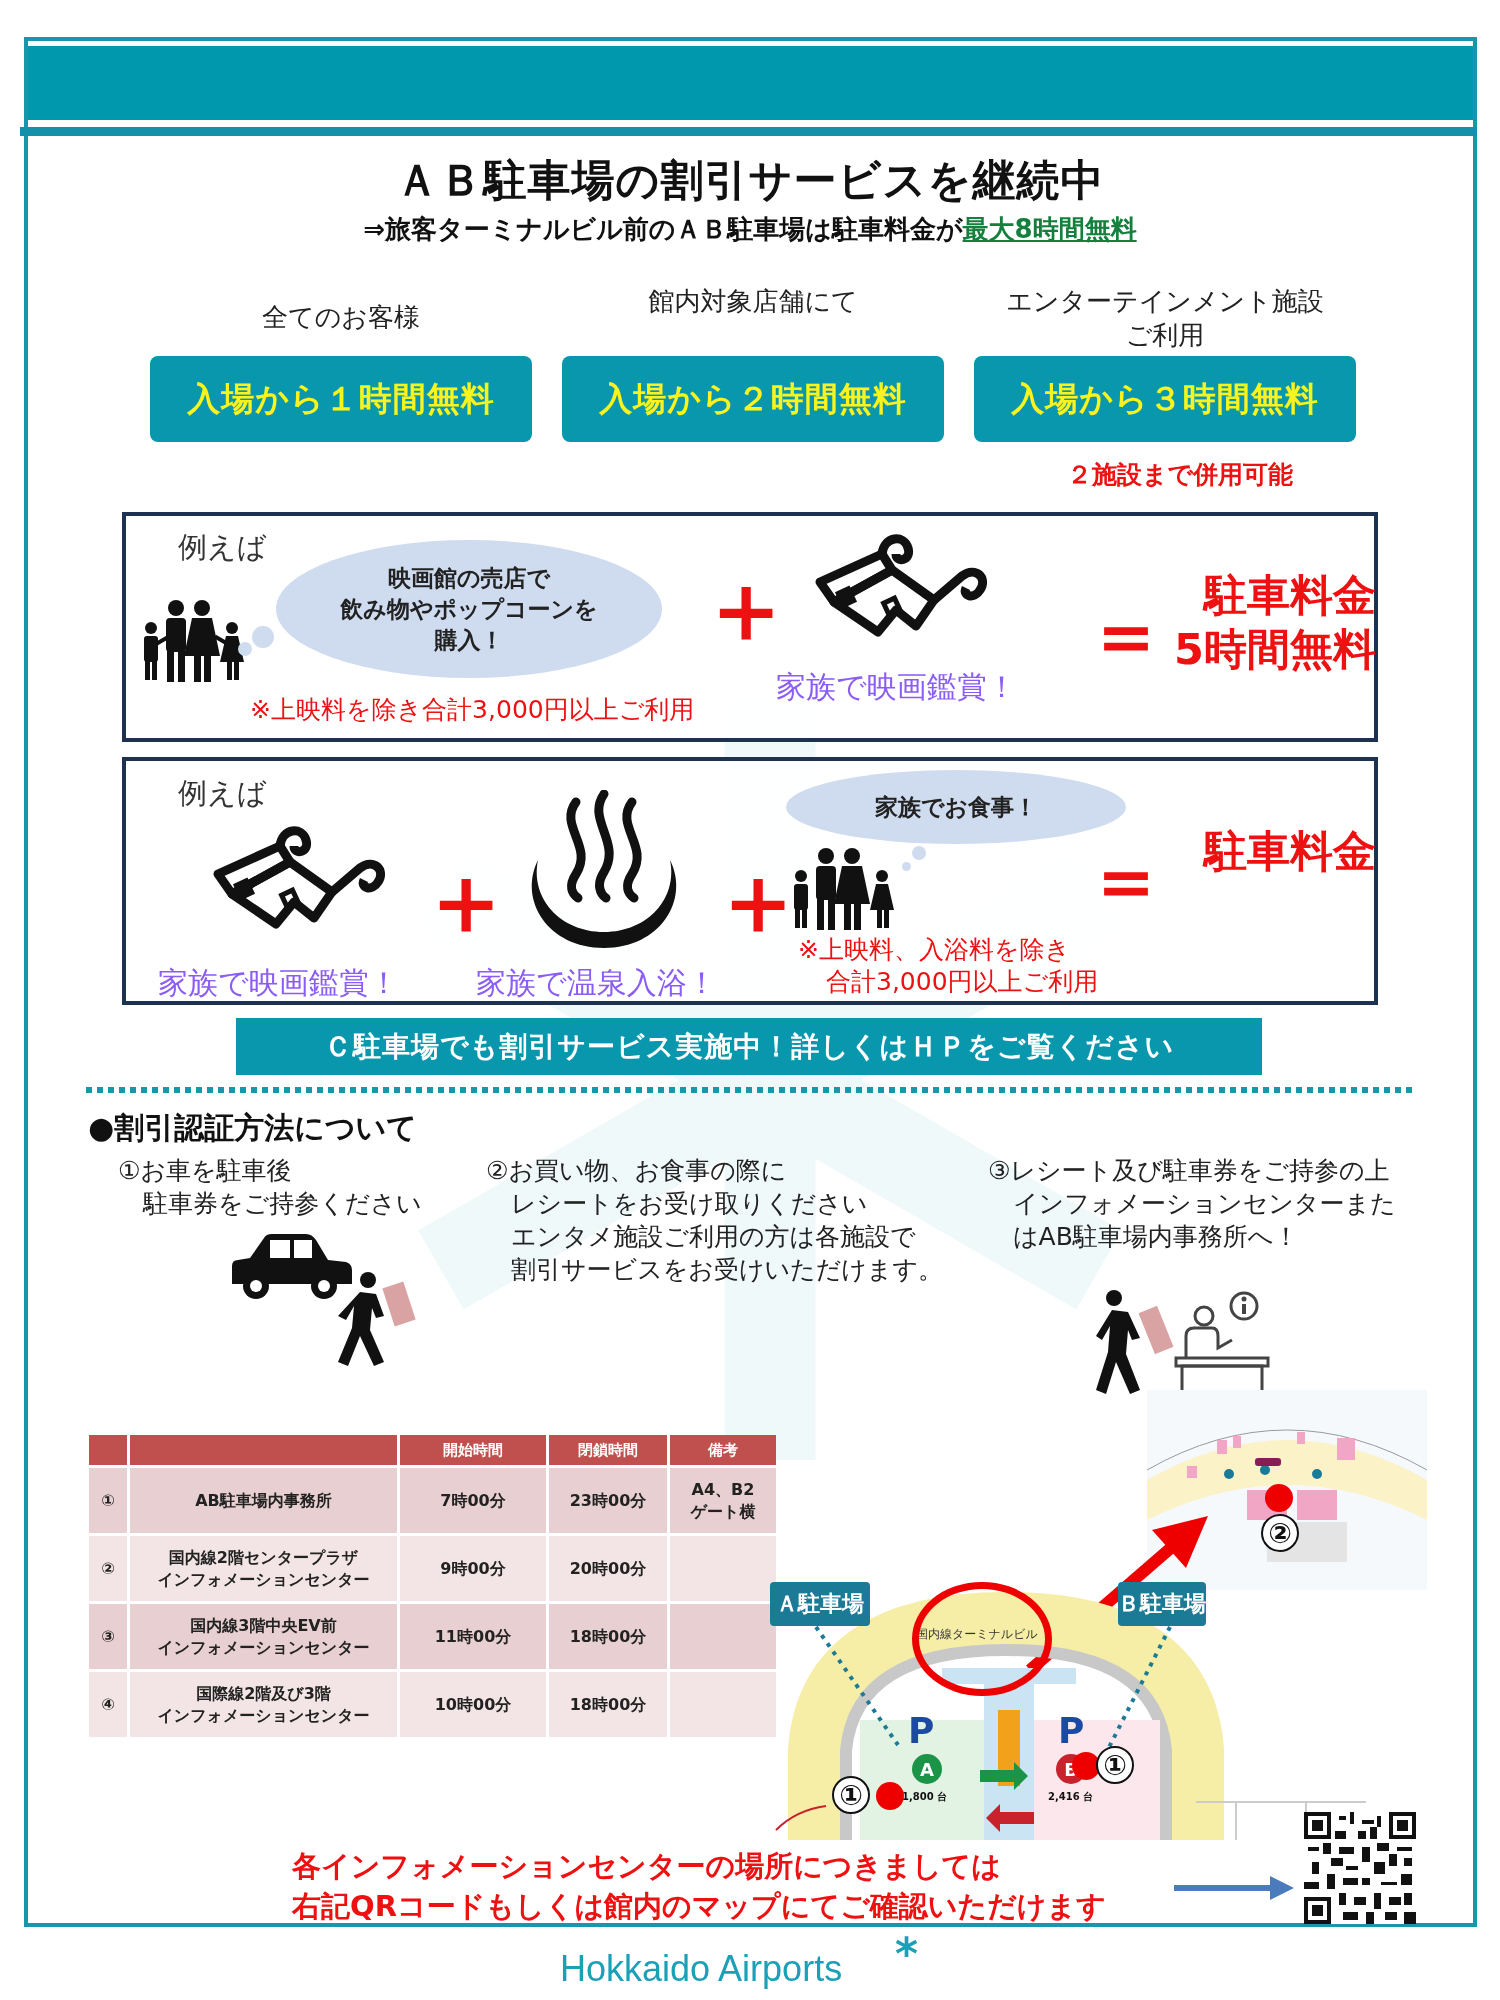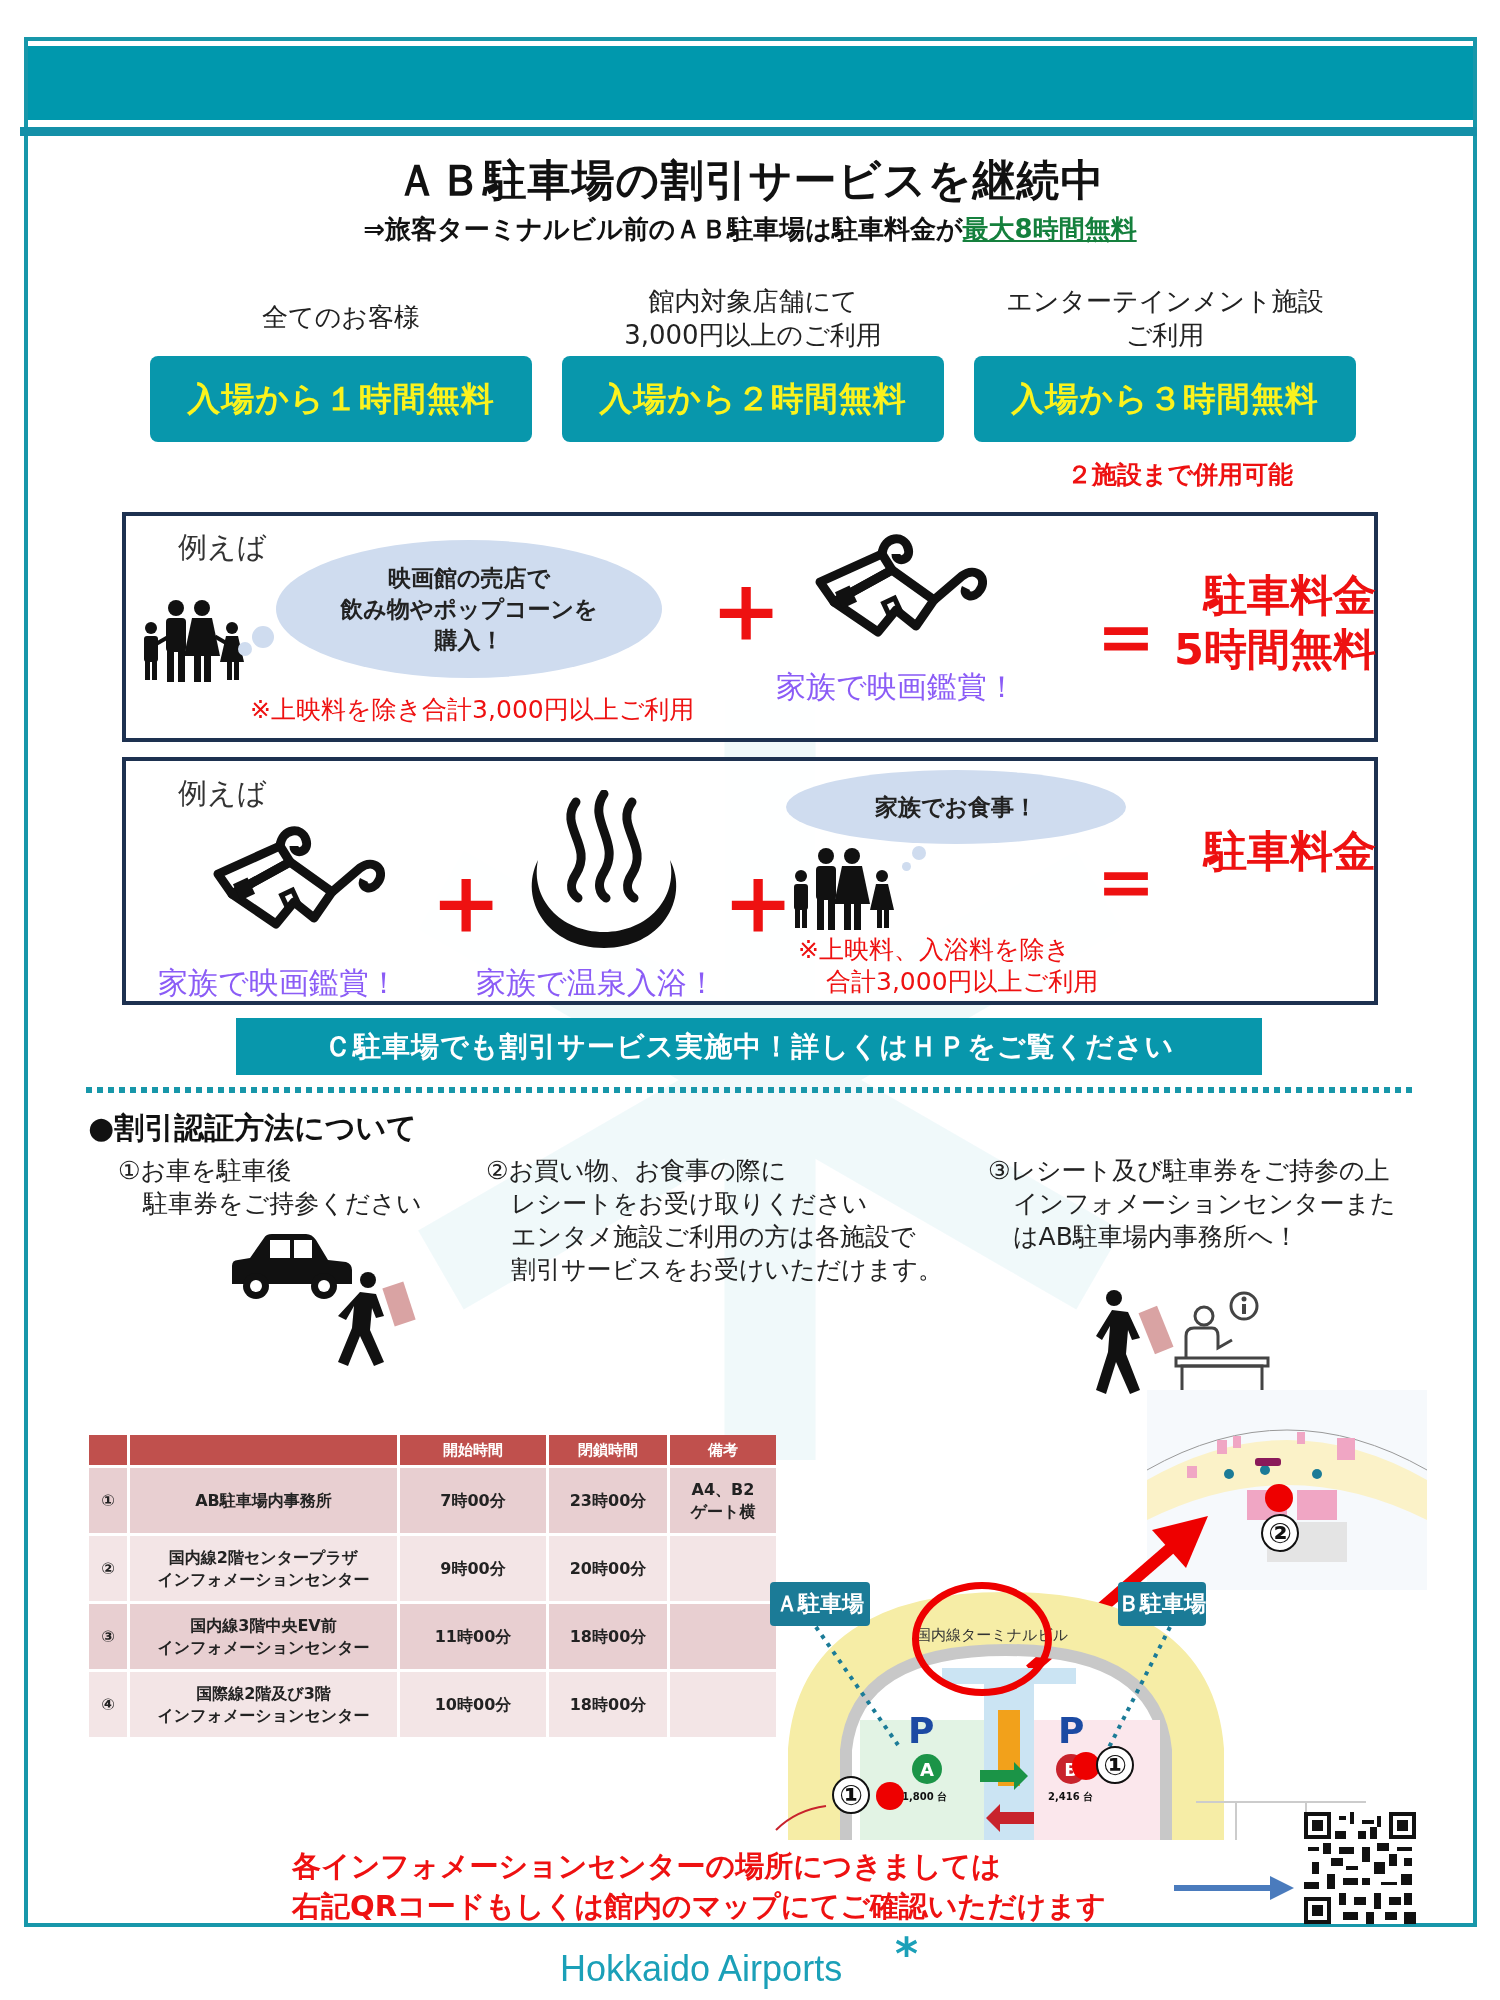--- a/index.html
+++ b/index.html
@@ -77,21 +77,20 @@
 </svg>
 
 <div class="abs title">ＡＢ駐車場の割引サービスを継続中</div>
 <div class="abs subtitle">
   <span>⇒旅客ターミナルビル前のＡＢ駐車場は駐車料金が</span><span class="hl">最大8時間無料</span>
 </div>
 
 <div class="abs cond" style="left:150px; top:300px; width:382px;">全てのお客様</div>
 <div class="abs cond" style="left:562px; top:284px; width:382px;">
   <div>館内対象店舗にて</div>
-  <div>3,000円以上のご利用</div>
 </div>
 <div class="abs cond" style="left:974px; top:284px; width:382px;">
   <div>エンターテインメント施設</div>
   <div>ご利用</div>
 </div>
 
 <div class="abs pill" style="left:150px; top:356px; width:382px;">入場から１時間無料</div>
 <div class="abs pill" style="left:562px; top:356px; width:382px;">入場から２時間無料</div>
 <div class="abs pill" style="left:974px; top:356px; width:382px;">入場から３時間無料</div>
 <div class="abs combine">２施設まで併用可能</div>
@@ -354,21 +353,21 @@
     <line x1="430" y1="222" x2="600" y2="222" stroke="#ccc" stroke-width="2"></line>
     <line x1="470" y1="222" x2="470" y2="260" stroke="#ccc" stroke-width="2"></line>
     <line x1="540" y1="222" x2="540" y2="260" stroke="#ccc" stroke-width="2"></line>
   </svg>
   <div class="abs" style="left:142px; top:130px; font-size:36px; font-weight:bold; color:#1c4aa3;">P</div>
   <div class="abs" style="left:292px; top:130px; font-size:36px; font-weight:bold; color:#1c4aa3;">P</div>
   <div class="abs" style="left:146px; top:174px; width:30px; height:30px; border-radius:50%; background:#1b9447; color:#fff; font-weight:bold; font-size:18px; display:flex; align-items:center; justify-content:center;">A</div>
   <div class="abs" style="left:290px; top:174px; width:30px; height:30px; border-radius:50%; background:#c8232c; color:#fff; font-weight:bold; font-size:18px; display:flex; align-items:center; justify-content:center;">B</div>
   <div class="abs" style="left:136px; top:210px; font-size:10px; font-weight:bold;">1,800 台</div>
   <div class="abs" style="left:282px; top:210px; font-size:10px; font-weight:bold;">2,416 台</div>
-  <div class="abs" style="left:150px; top:46px; font-size:15px; color:#333;">国内線ターミナルビル</div>
+  <div class="abs" style="left:150px; top:46px; font-size:12px; color:#333;">国内線ターミナルビル</div>
   <div class="abs" style="left:146px; top:2px; width:140px; height:114px; border:7px solid #ee0000; border-radius:50%;"></div>
 </div>
 
 <div class="abs lot-label" style="left:770px; top:1582px; width:100px; height:44px;">Ａ駐車場</div>
 <div class="abs lot-label" style="left:1118px; top:1582px; width:88px; height:44px;">Ｂ駐車場</div>
 <svg class="abs" style="left:760px; top:1625px; width:470px; height:150px;" viewBox="0 0 470 150">
   <line x1="56" y1="2" x2="138" y2="120" stroke="#1b7b97" stroke-width="4" stroke-dasharray="4 6"></line>
   <line x1="410" y1="2" x2="335" y2="150" stroke="#1b7b97" stroke-width="4" stroke-dasharray="4 6"></line>
 </svg>
 

